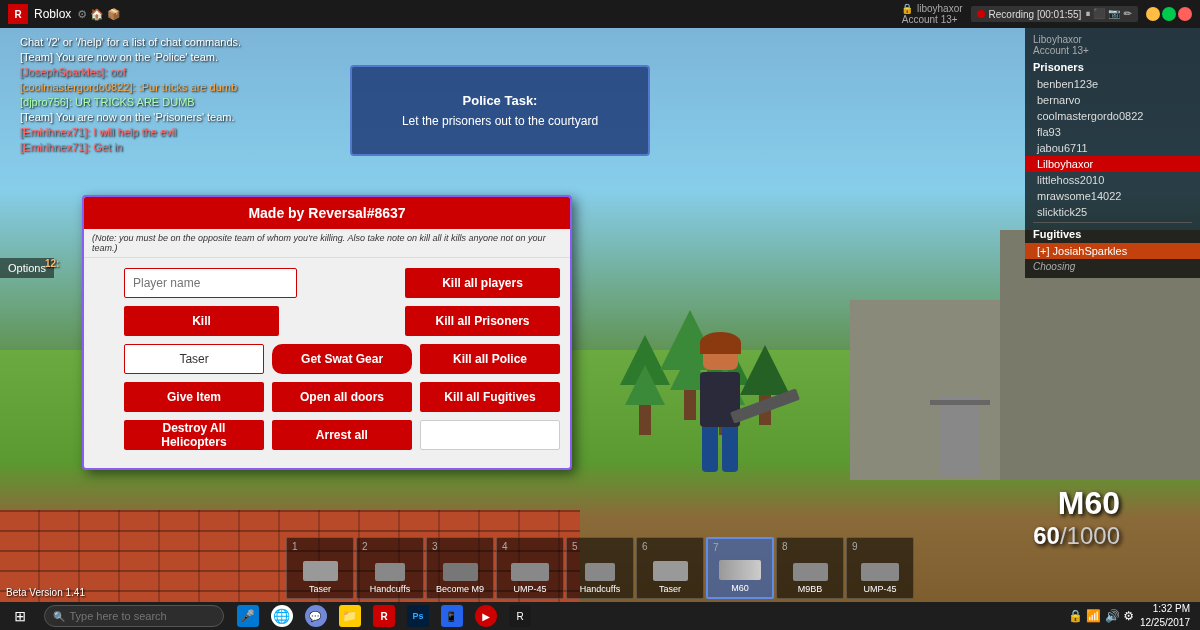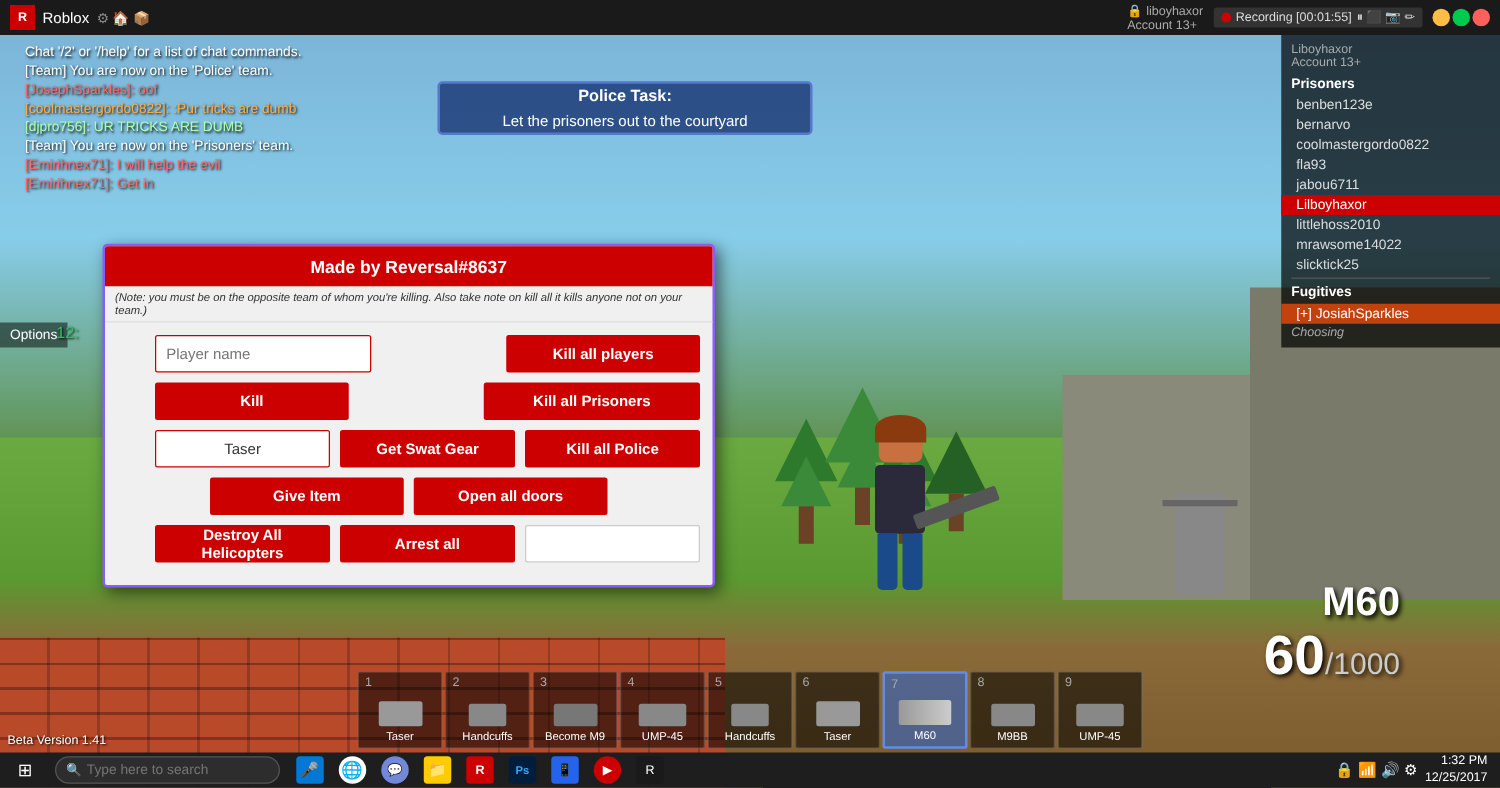--- a/index.html
+++ b/index.html
@@ -249,21 +249,21 @@
     
     #police-task {
       position: absolute;
       top: 65px;
       left: 350px;
       width: 300px;
       background: rgba(30,60,120,0.85);
       border: 2px solid #5577cc;
       color: white;
       text-align: center;
-      padding: 2px;
+      padding: 26px;
       z-index: 50;
       border-radius: 4px;
     }
     .task-title {
       font-size: 13px;
       font-weight: bold;
       margin-bottom: 6px;
     }
     .task-desc {
       font-size: 12px;
@@ -347,21 +347,21 @@
       color: white;
       text-align: right;
       z-index: 50;
       text-shadow: 2px 2px 4px black;
     }
     .hud-weapon-name {
       font-size: 32px;
       font-weight: bold;
     }
     .hud-ammo {
-      font-size: 44px;
+      font-size: 24px;
       font-weight: bold;
     }
     .hud-ammo-total {
       font-size: 24px;
       color: #ccc;
     }
 
     
     #inventory-bar {
       position: absolute;
@@ -541,23 +541,23 @@
       font-size: 10px;
       z-index: 50;
       text-shadow: 1px 1px 2px black;
     }
 
     
     #game-time {
       position: absolute;
       top: 258px;
       left: 45px;
-      color: #22c55e;
-      font-size: 13px;
-      font-weight: normal;
+      color: #fdba74;
+      font-size: 10px;
+      font-weight: bold;
       z-index: 50;
       text-shadow: 1px 1px 2px black;
     }
   </style>
 </head>
 <body>
 
 <div id="game-bg">
   <div class="ground"></div>
 
@@ -657,32 +657,33 @@
     <div class="gui-row">
       <input class="gui-input" placeholder="Player name" style="">
       <div style="flex:1;"></div>
       <div style="flex:1;"></div>
       <button class="gui-btn" style="width:155px;">Kill all players</button>
     </div>
 
     <div class="gui-row">
       <button class="gui-btn" style="width:155px;">Kill</button>
       <div style="flex:1;"></div>
-      <button class="gui-btn" style="width:173px;">Kill all Prisoners</button>
+      <button class="gui-btn" style="width:155px;">Kill all Prisoners</button>
     </div>
 
     <div class="gui-row">
       <button class="gui-btn-white" style="width:155px;">Taser</button>
-      <button class="gui-btn" style="width:155px;">Get Swat Gear</button>
+      <button class="gui-btn" style="width:155px;border-radius:10px;">Get Swat Gear</button>
       <button class="gui-btn" style="width:155px;">Kill all Police</button>
     </div>
 
     <div class="gui-row">
-      <button class="gui-btn" style="width:155px;margin-left:44px;">Give Item</button>
+      <button class="gui-btn" style="width:155px;">Give Item</button>
       <button class="gui-btn" style="width:155px;">Open all doors</button>
+      <button class="gui-btn" style="width:155px;">Kill all Fugitives</button>
     </div>
 
     <div class="gui-row">
       <button class="gui-btn" style="width:155px;">Destroy All Helicopters</button>
       <button class="gui-btn" style="width:155px;">Arrest all</button>
       <button class="gui-btn" style="width: 155px; background: white; border: 1px solid rgb(204, 204, 204); color: rgb(51, 51, 51);"></button>
     </div>
 
   </div>
 </div>

